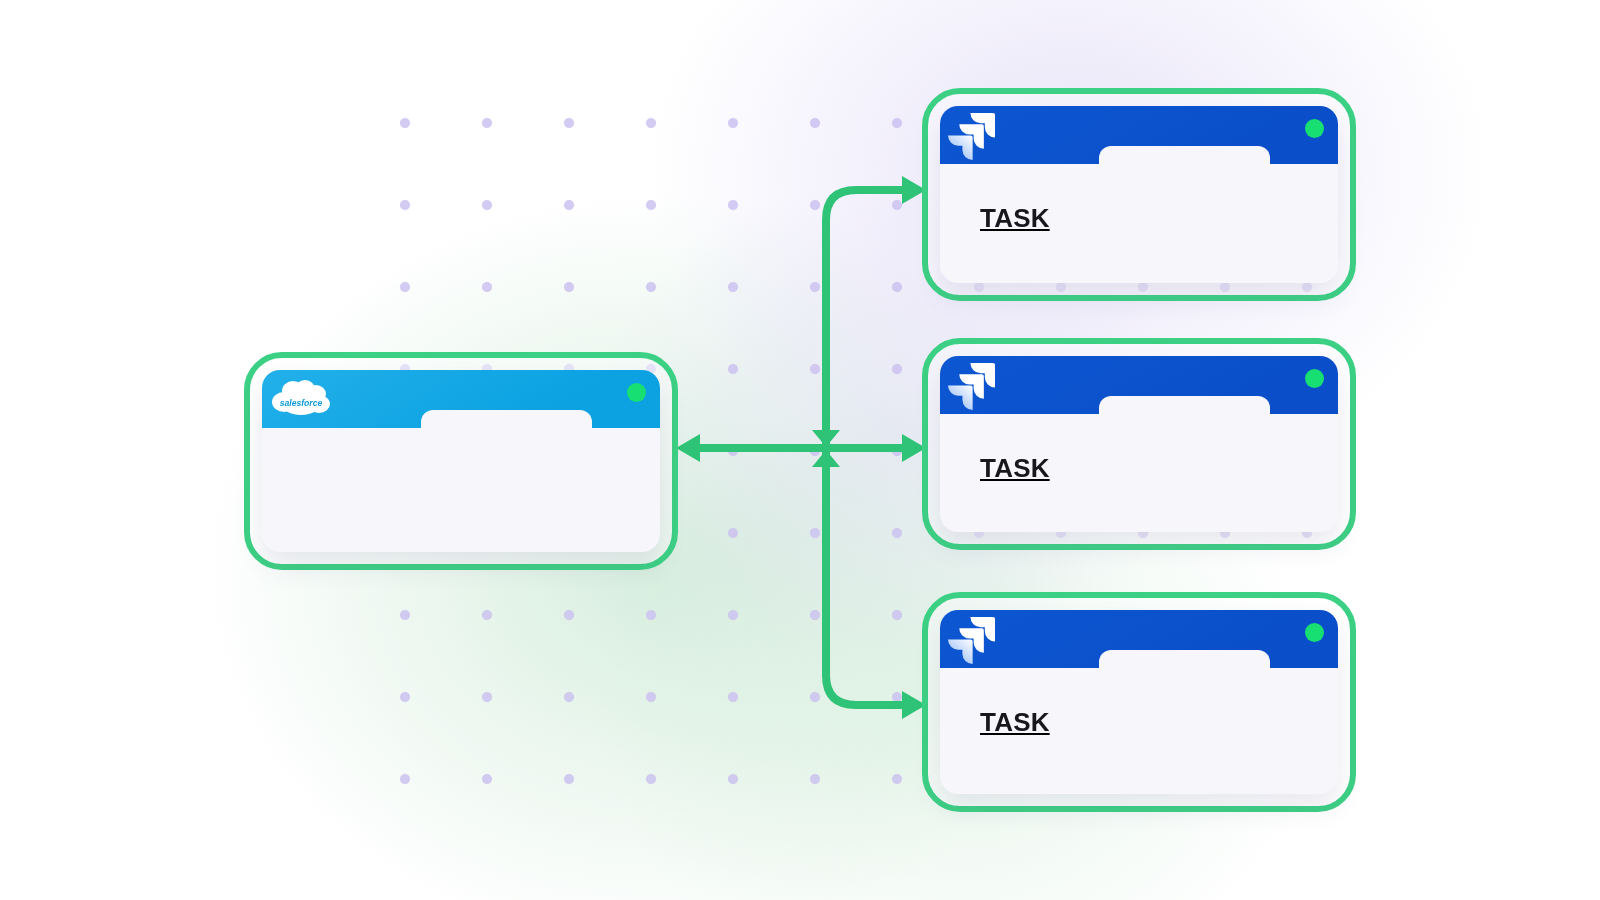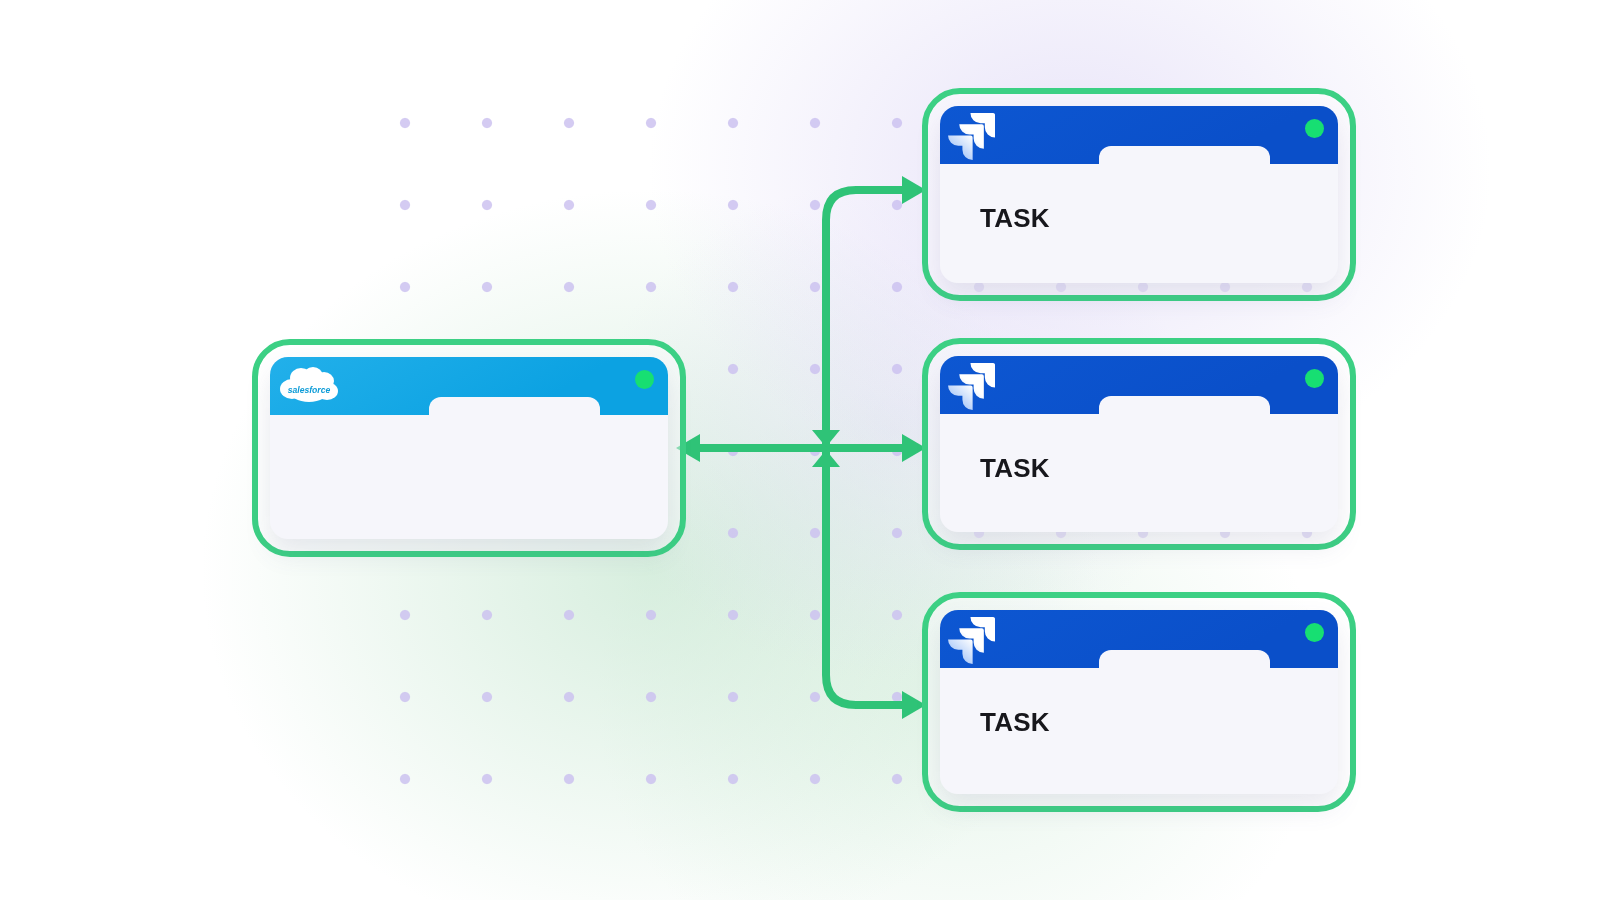--- a/index.html
+++ b/index.html
@@ -52,21 +52,21 @@
   .status-dot {
     position: absolute; top: 13px; right: 14px; width: 19px; height: 19px;
     border-radius: 50%; background: var(--status-dot-green, #17df72);
   }
   .sf-logo { position: absolute; left: 8px; top: 5px; }
   .sf-logo text {
     font-family: "Liberation Sans", sans-serif; font-style: italic;
     font-size: 8.6px; font-weight: 700; fill: #0b9bd7;
   }
   .jira-logo { position: absolute; left: 8px; top: 7px; }
-  .card-body { position: relative; }
+  .card-body { position: relative; text-decoration: underline; }
   .card-label {
     margin: 39px 0 0 40px;
     font-size: 26px; font-weight: 700; letter-spacing: 0.2px; color: #17171c;
   }
 </style>
 </head>
 <body>
 
 <div class="stage">
 
@@ -86,21 +86,21 @@
     <path class="conn-line" d="M690 448 H906"></path>
     <path class="conn-line" d="M902 190 H856 Q826 190 826 220 V675 Q826 705 856 705 H902"></path>
     <polygon class="conn-head" points="676,448 700,434 700,462"></polygon>
     <polygon class="conn-head" points="926,448 902,434 902,462"></polygon>
     <polygon class="conn-head" points="926,190 902,176 902,204"></polygon>
     <polygon class="conn-head" points="926,705 902,691 902,719"></polygon>
     <polygon class="conn-head" points="812,430 840,430 826,447"></polygon>
     <polygon class="conn-head" points="812,467 840,467 826,450"></polygon>
   </svg>
 
-  <div class="card sf" style="left:244px; top:339px; width:434px; height:218px;margin-left:8px;">
+  <div class="card sf" style="left:244px; top:352px; width:434px; height:218px;">
     <div class="card-inner">
       <div class="card-header">
         <span class="sf-logo">
           <svg width="62" height="46" viewBox="0 0 62 46">
             <g fill="#ffffff">
               <ellipse cx="14" cy="27" rx="12" ry="10"></ellipse>
               <ellipse cx="23" cy="16" rx="11" ry="10"></ellipse>
               <ellipse cx="35" cy="14" rx="10" ry="9"></ellipse>
               <ellipse cx="46" cy="19" rx="10" ry="9"></ellipse>
               <ellipse cx="49" cy="29" rx="11" ry="9"></ellipse>

